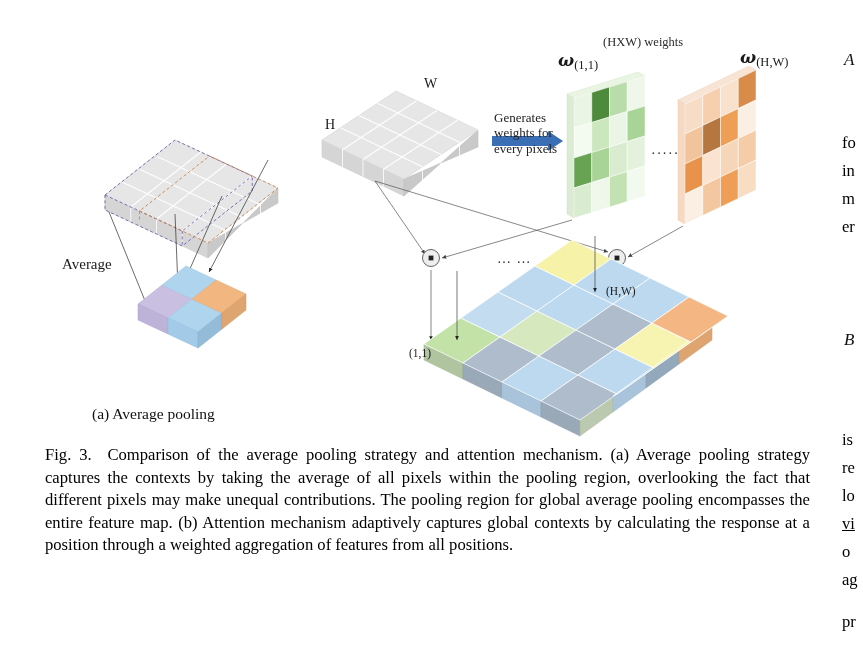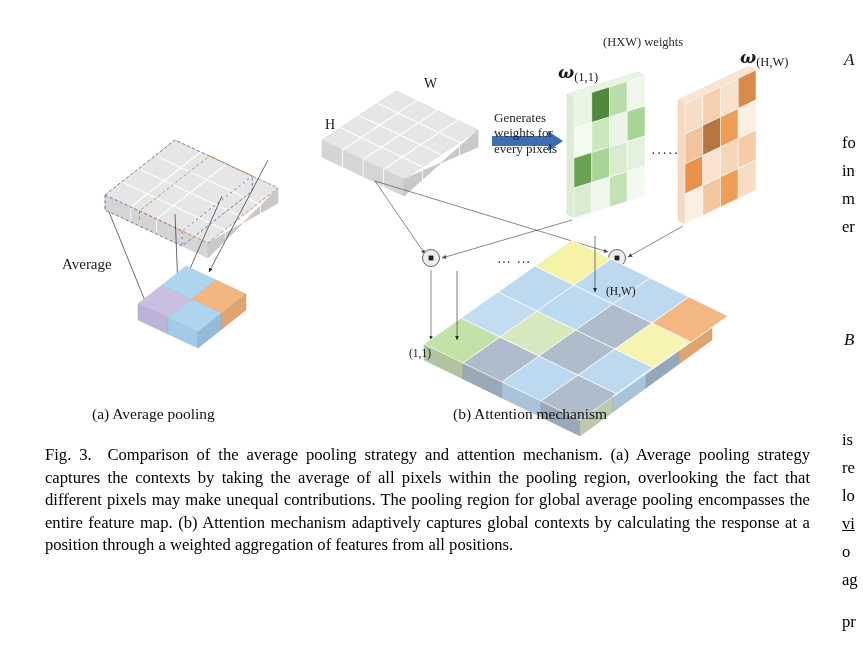--- a/index.html
+++ b/index.html
@@ -51,21 +51,21 @@
   #label-hxw     { left: 603px; top: 36px;  font-size: 12.5px; color:#2b2b2b;}
   #label-gen {
     left: 494px; top: 110px;
     font-size: 13px;
     text-align: left;
     width: 78px;
     line-height: 1.18;
     white-space: normal;
     color: #222;
   }
-  #label-omega-1 { left: 558px; top: 64px; font-size: 15px; }
+  #label-omega-1 { left: 558px; top: 52px; font-size: 15px; }
   #label-omega-2 { left: 740px; top: 49px; font-size: 15px; }
   .omega {
     font-weight: bold;
     font-style: italic;
     font-size: 17px;
     font-family: "DejaVu Serif", serif;
   }
   .sub {
     font-size: 12.5px;
     vertical-align: baseline;
@@ -390,21 +390,20 @@
     <div class="figlabel" id="label-dots-right">·····</div>
 
     <div class="figlabel" id="label-dots-mid">… …</div>
 
     <div class="figlabel" id="label-11">(1,1)</div>
 
     <div class="figlabel" id="label-hw">(H,W)</div>
   </div>
 
   <div class="subcaption" id="caption-a">(a) Average pooling</div>
-  <div class="subcaption" id="caption-b">(b) Attention mechanism</div>
 
   <div id="caption-block">
     <span>Fig. 3.</span>&nbsp;&nbsp;<span>Comparison of the average pooling strategy and attention mechanism.</span>
     <span>(a) Average pooling strategy captures the contexts by taking the average of all pixels within the pooling region, overlooking the fact that different pixels may make unequal contributions. The pooling region for global average pooling encompasses the entire feature map. (b) Attention mechanism adaptively captures global contexts by calculating the response at a position through a weighted aggregation of features from all positions.</span>
   </div>
 
   <div id="right-column">
     <div class="rc-heading" style="left:4px;  top:50px;">A</div>
     <div class="rc-line" style="left:2px;  top:133px;">fo</div>
     <div class="rc-line" style="left:2px;  top:161px;">in</div>

